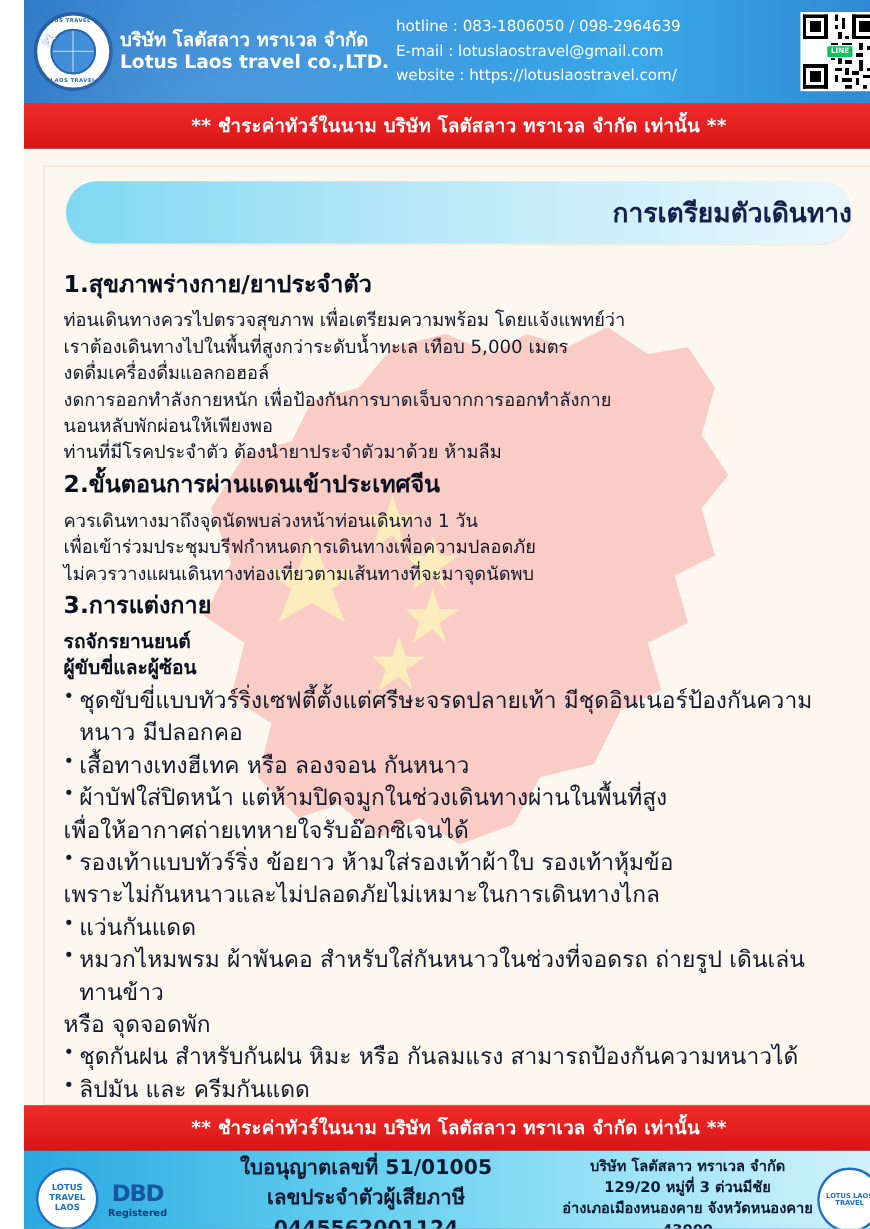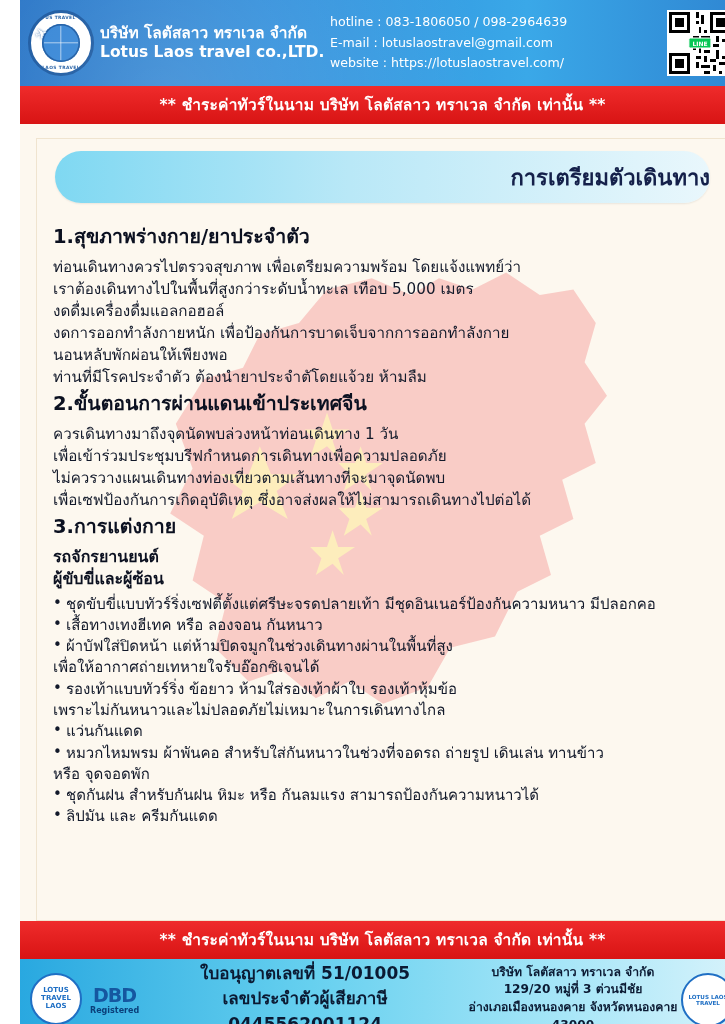--- a/index.html
+++ b/index.html
@@ -175,21 +175,21 @@
     font-weight: bold;
     line-height: 1.35;
     color: #0b1020;
   }
   ul.bullets {
     list-style: none;
     margin: 4px 0 0 0;
     padding: 0;
   }
   ul.bullets li {
-    font-size: 15px;
+    font-size: 19px;
     line-height: 1.42;
     color: #12192a;
     margin: 0;
     padding-left: 13px;
     position: relative;
   }
   ul.bullets li.bullet::before {
     content: "•";
     position: absolute; left: 0; top: -1px;
     font-size: 15px;
@@ -354,27 +354,26 @@
       </div>
 
       <div class="content">
 
         <h2 class="sec">1.สุขภาพร่างกาย/ยาประจำตัว</h2>
         <p class="line">ท่อนเดินทางควรไปตรวจสุขภาพ เพื่อเตรียมความพร้อม โดยแจ้งแพทย์ว่า</p>
         <p class="line">เราต้องเดินทางไปในพื้นที่สูงกว่าระดับน้ำทะเล เทือบ 5,000 เมตร</p>
         <p class="line">งดดื่มเครื่องดื่มแอลกอฮอล์</p>
         <p class="line">งดการออกทำลังกายหนัก เพื่อป้องกันการบาดเจ็บจากการออกทำลังกาย</p>
         <p class="line">นอนหลับพักผ่อนให้เพียงพอ</p>
-        <p class="line">ท่านที่มีโรคประจำตัว ต้องนำยาประจำตัโดยแจ้วย ห้ามลืม</p>
+        <p class="line">ท่านที่มีโรคประจำตัว ต้องนำยาประจำตัวมาด้วย ห้ามลืม</p>
 
         <h2 class="sec sec-gap">2.ขั้นตอนการผ่านแดนเข้าประเทศจีน</h2>
         <p class="line">ควรเดินทางมาถึงจุดนัดพบล่วงหน้าท่อนเดินทาง 1 วัน</p>
         <p class="line">เพื่อเข้าร่วมประชุมบรีฟกำหนดการเดินทางเพื่อความปลอดภัย</p>
         <p class="line">ไม่ควรวางแผนเดินทางท่องเที่ยวตามเส้นทางที่จะมาจุดนัดพบ</p>
-        <p class="line">เพื่อเซฟป้องกันการเกิดอุบัติเหตุ ซึ่งอาจส่งผลให้ไม่สามารถเดินทางไปต่อได้</p>
 
         <h2 class="sec sec-gap">3.การแต่งกาย</h2>
         <div class="sub-bold">รถจักรยานยนต์</div>
         <div class="sub-bold">ผู้ขับขี่และผู้ซ้อน</div>
 
         <ul class="bullets">
           <li class="bullet">ชุดขับขี่แบบทัวร์ริ่งเซฟตี้ตั้งแต่ศรีษะจรดปลายเท้า มีชุดอินเนอร์ป้องกันความหนาว มีปลอกคอ</li>
           <li class="bullet">เสื้อทางเทงฮีเทค หรือ ลองจอน กันหนาว</li>
           <li class="bullet">ผ้าบัฟใส่ปิดหน้า แต่ห้ามปิดจมูกในช่วงเดินทางผ่านในพื้นที่สูง</li>
           <li class="cont">เพื่อให้อากาศถ่ายเทหายใจรับอ๊อกซิเจนได้</li>

